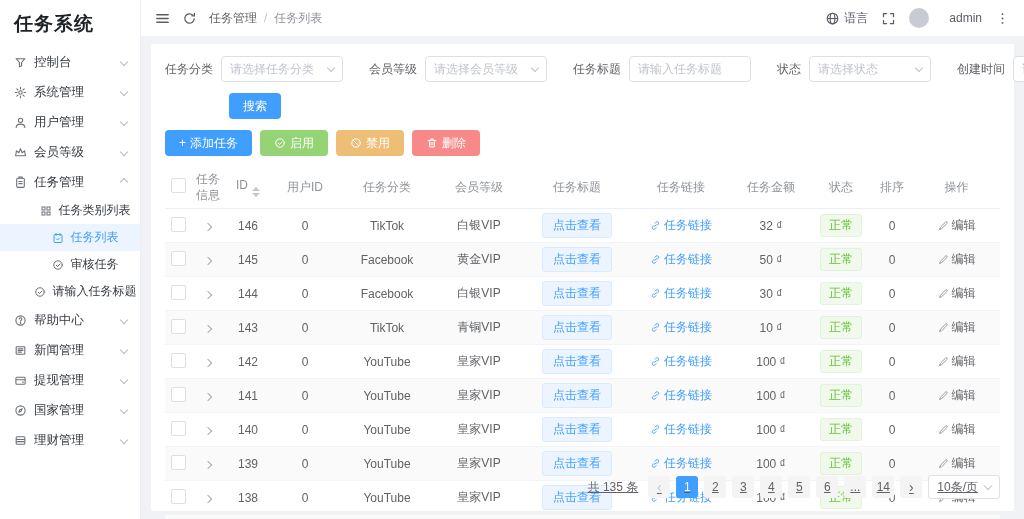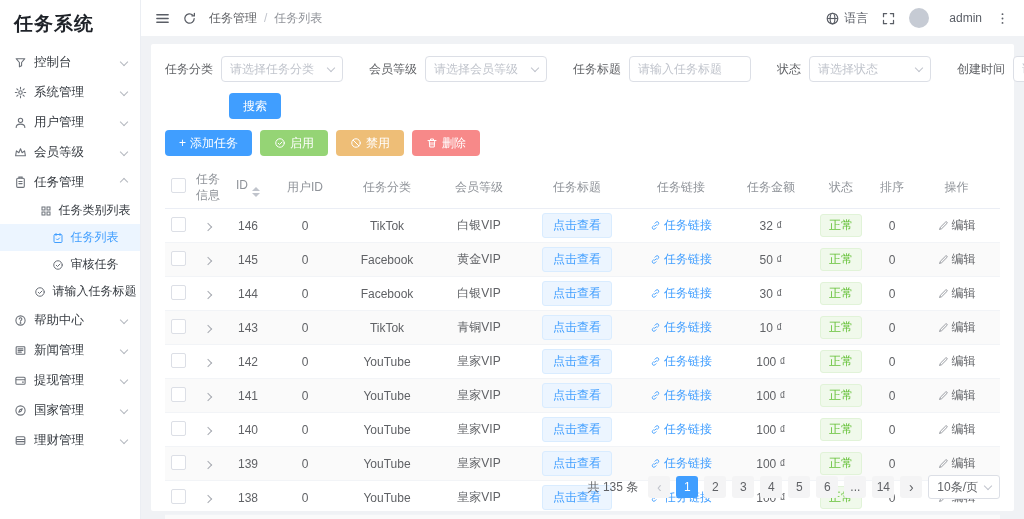--- a/index.html
+++ b/index.html
@@ -70,21 +70,21 @@
   .car.down{border-top:4px solid #c0c4cc;}
   .view-btn{background:#ecf5ff;border:1px solid #d9ecff;color:#409eff;border-radius:3px;
     padding:3px 10px;font-size:12px;cursor:pointer;font-family:inherit;}
   .link{color:#409eff;display:inline-flex;align-items:center;gap:3px;cursor:pointer;text-decoration:none;}
   .link .ic{width:11px;height:11px;}
   .badge{background:#f0f9eb;border:1px solid #e1f3d8;color:#67c23a;border-radius:3px;padding:2px 8px;display:inline-block;}
   .edit{display:inline-flex;align-items:center;gap:3px;color:#606266;cursor:pointer;}
   .edit .ic{width:11px;height:11px;color:#8f9399;}
   
   .pagination{display:flex;justify-content:flex-end;align-items:center;gap:6px;margin-top:9px;
-    font-size:12px;color:#606266;flex-shrink:0;}
+    font-size:12px;color:#606266;flex-shrink:0;text-decoration:underline;}
   .pg-total{margin-right:4px;}
   .pg-btn{min-width:22px;height:22px;display:inline-flex;align-items:center;justify-content:center;
     background:#f4f4f5;border-radius:3px;padding:0 4px;color:#606266;cursor:pointer;box-sizing:border-box;}
   .pg-btn.active{background:#409eff;color:#fff;}
   .pg-btn.nav{font-size:14px;}
   .pg-btn.disabled{color:#c0c4cc;cursor:default;}
   .size-select{height:22px;border:1px solid #dcdfe6;border-radius:3px;display:flex;align-items:center;
     gap:7px;padding:0 8px;cursor:pointer;background:#fff;}
 </style>
 </head>

